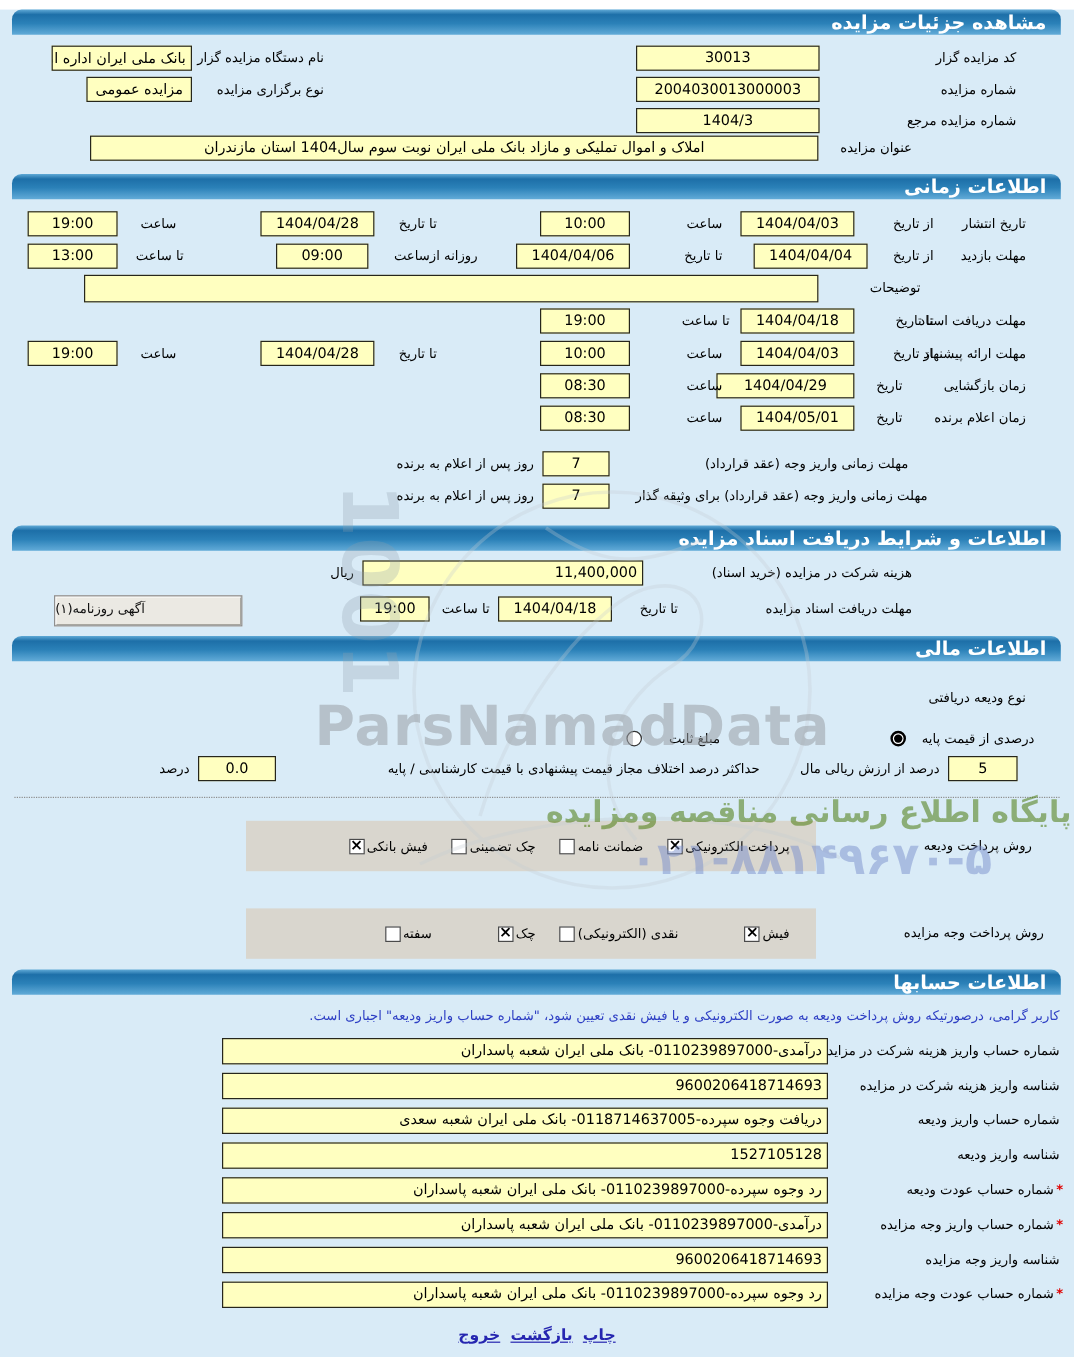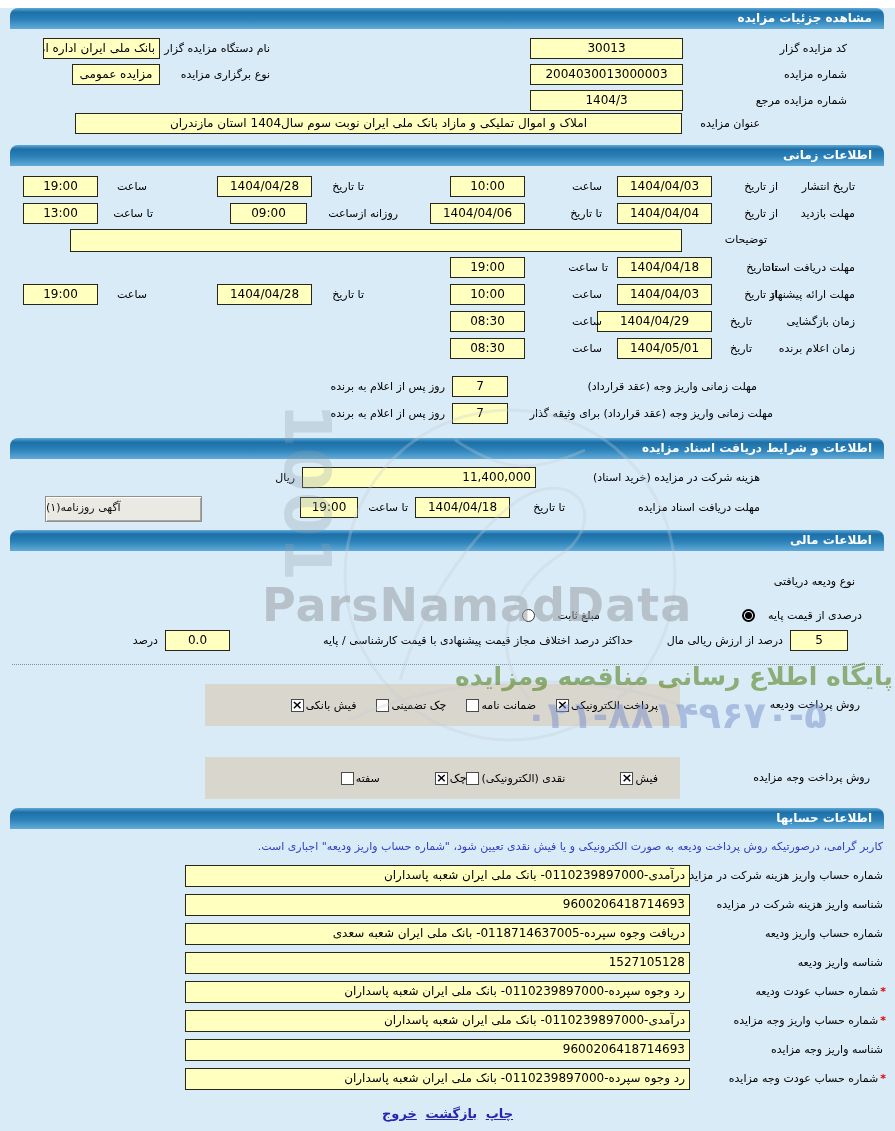--- a/index.html
+++ b/index.html
@@ -1,21 +1,21 @@
 <!DOCTYPE html>
 <html lang="fa" dir="rtl"><head>
 <meta charset="utf-8">
 <style>
   html,body{margin:0;padding:0}
   body{background:#ffffff;font-family:"DejaVu Sans",sans-serif}
   .page{position:relative;width:895px;height:1131px;background:#d9ebf7;overflow:hidden;direction:rtl}
   .topstrip{position:absolute;top:0;left:0;right:0;height:8px;background:#ffffff}
   .bar{position:absolute;left:10px;right:11px;height:21px;border-radius:8px 8px 0 0;
        background:linear-gradient(180deg,#5fa9d6 0%,#1d6fa8 20%,#2b81b8 55%,#62abd8 100%);
-       color:#fff;font-weight:bold;font-size:12px;line-height:21px;padding-right:12px;box-sizing:border-box}
+       color:#fff;font-weight:bold;font-size:16px;line-height:21px;padding-right:12px;box-sizing:border-box}
   .lbl{position:absolute;font-size:11px;line-height:21px;white-space:nowrap;color:#000}
   .fld{position:absolute;height:21px;background:#ffffc0;border:1px solid #26261c;box-sizing:border-box;
        font-size:12px;line-height:18px;padding:0 4px;overflow:hidden;white-space:nowrap;color:#000}
   .c{text-align:center}
   .ltrv{direction:ltr}
   .btn{position:absolute;background:#ebe9e3;border:1px solid #8f8f8f;
        box-shadow:inset 1px 1px 0 #ffffff, inset -1px -1px 0 #a9a7a0;
        font-size:11px;text-align:left;line-height:22px;color:#111;cursor:pointer}
   .dots{position:absolute;left:12px;right:12px;top:664px;border-top:1px dotted #8d8d8d;height:0}
   .graybox{position:absolute;background:#d9d6ce;display:flex;align-items:center;direction:rtl;box-sizing:border-box;padding-right:22px}
@@ -70,21 +70,21 @@
   <div class="fld c ltrv" style="top:176px;right:183px;width:95px">1404/04/03</div>
   <div class="lbl" style="top:176px;right:293px">ساعت</div>
   <div class="fld c ltrv" style="top:176px;right:370px;width:75px">10:00</div>
   <div class="lbl" style="top:176px;right:531px">تا تاریخ</div>
   <div class="fld c ltrv" style="top:176px;right:583px;width:95px">1404/04/28</div>
   <div class="lbl" style="top:176px;right:748px">ساعت</div>
   <div class="fld c ltrv" style="top:176px;right:797px;width:75px">19:00</div>
 
   <div class="lbl" style="top:203px;right:40px">مهلت بازدید</div>
   <div class="lbl" style="top:203px;right:117px">از تاریخ</div>
-  <div class="fld c ltrv" style="top:203px;right:183px;width:95px">1404/04/04</div>
+  <div class="fld c ltrv" style="top:203px;right:172px;width:95px">1404/04/04</div>
   <div class="lbl" style="top:203px;right:293px">تا تاریخ</div>
   <div class="fld c ltrv" style="top:203px;right:370px;width:95px">1404/04/06</div>
   <div class="lbl" style="top:203px;right:497px">روزانه ازساعت</div>
   <div class="fld c ltrv" style="top:203px;right:588px;width:77px">09:00</div>
   <div class="lbl" style="top:203px;right:742px">تا ساعت</div>
   <div class="fld c ltrv" style="top:203px;right:797px;width:75px">13:00</div>
 
   <div class="lbl" style="top:229px;right:128px">توضیحات</div>
   <div class="fld" style="top:229px;right:213px;width:612px;height:23px"></div>
 
@@ -177,21 +177,21 @@
   <div class="lbl" style="top:767px;right:25px">روش پرداخت وجه مزایده</div>
   <div class="graybox" style="top:757px;right:215px;width:475px;height:42px">
     <span class="cbi">
       <span class="cbl">فیش</span>
       <span class="cb x"></span>
     </span>
     <span class="cbi" style="margin-right:55px">
       <span class="cbl">نقدی (الکترونیکی)</span>
       <span class="cb"></span>
     </span>
-    <span class="cbi" style="margin-right:0">
+    <span class="cbi" style="margin-right:20px">
       <span class="cbl">چک</span>
       <span class="cb x"></span>
     </span>
     <span class="cbi" style="margin-right:55px">
       <span class="cbl">سفته</span>
       <span class="cb"></span>
     </span>
   </div>
 
   <div class="bar" style="top:808px"><span>اطلاعات حسابها</span></div>

